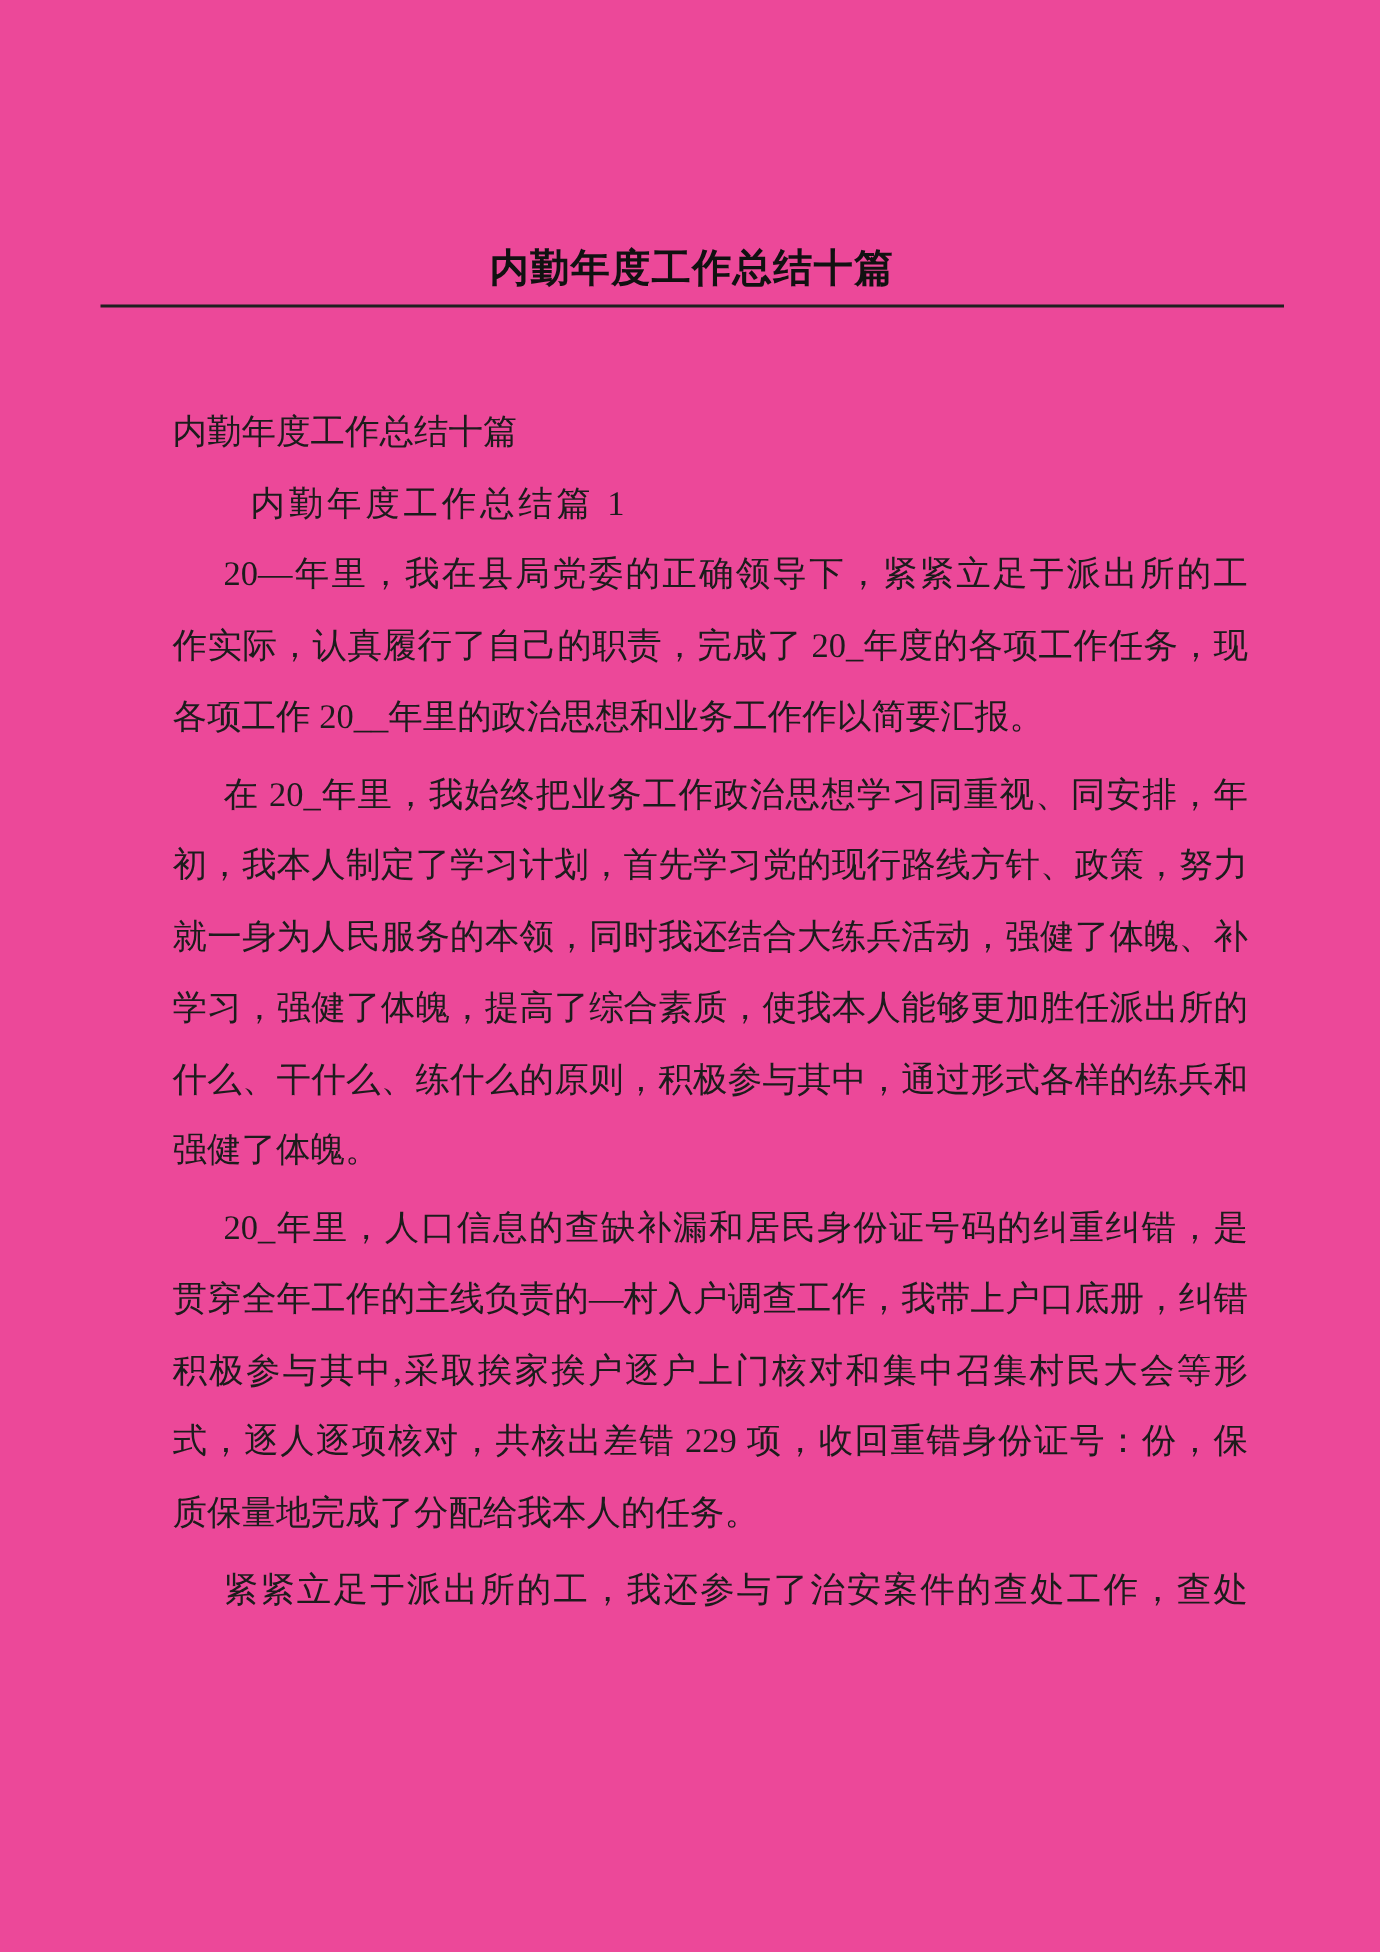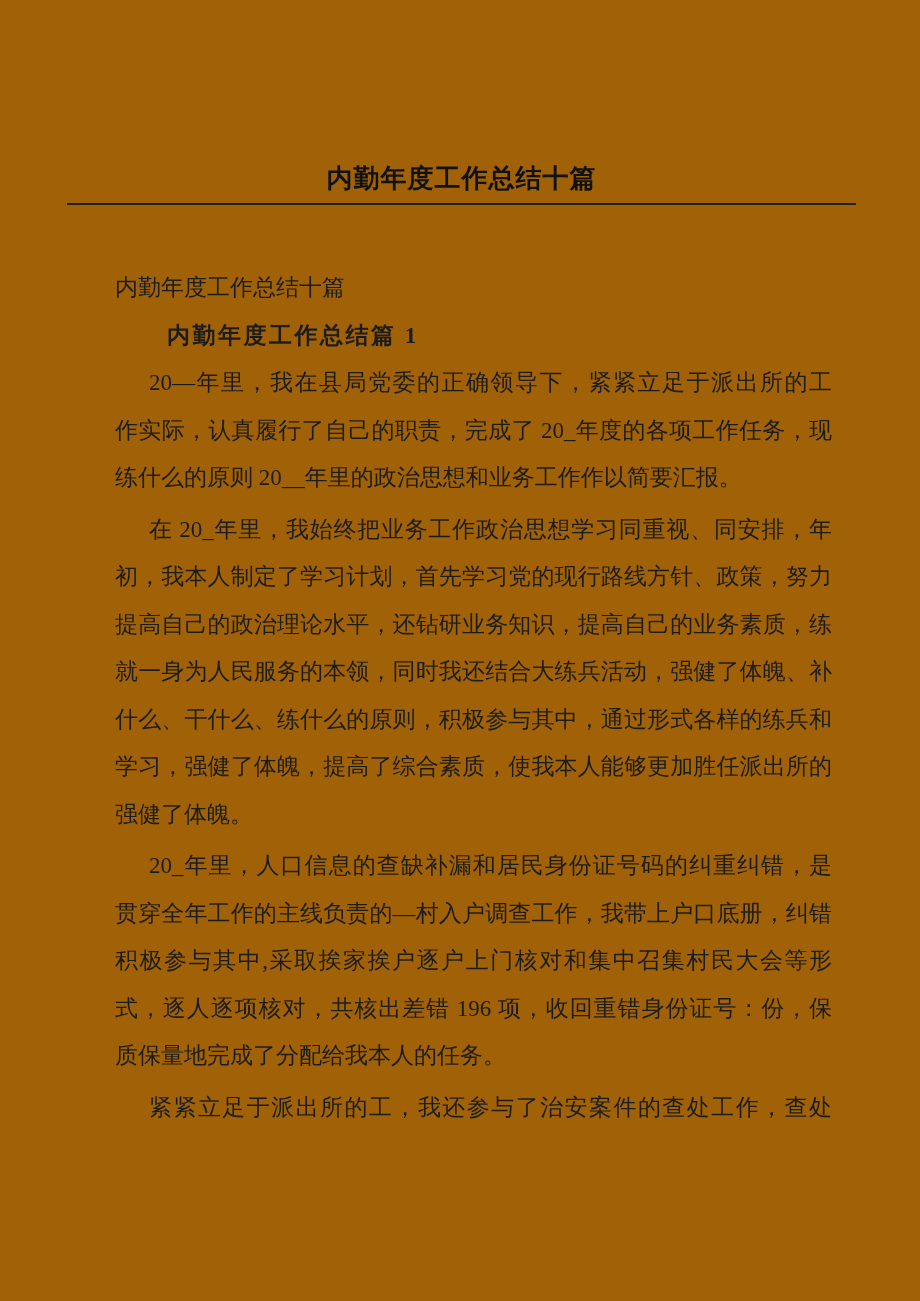--- a/index.html
+++ b/index.html
@@ -8,21 +8,21 @@
     background: #ffffff;
   }
   body {
     width: 920px;
     font-family: "Liberation Serif", "DejaVu Serif", serif;
   }
   .page {
     position: relative;
     width: 920px;
     height: 1301px;
-    background: #a16207;
+    background: #ec4899;
     overflow: hidden;
     color: #1c1c1c;
   }
   .doc-header {
     margin: 0 64px 0 67px;
     padding-top: 162px;
     padding-bottom: 7px;
     border-bottom: 2px solid #1f1f1f;
   }
   .doc-title {
@@ -56,59 +56,57 @@
     text-align-last: justify;
   }
   
   .indent {
     padding-left: 34px;
   }
   
   .heading-line {
     padding-left: 52px;
     letter-spacing: 2.5px;
-    font-weight: bold;
   }
 </style>
 </head>
 <body>
 
 <div class="page">
 
   <header class="doc-header">
     <h1 class="doc-title">内勤年度工作总结十篇</h1>
   </header>
 
   <main class="doc-body">
 
     <p class="block line">内勤年度工作总结十篇</p>
 
     <p class="block line heading-line">内勤年度工作总结篇 1</p>
 
     <div class="para">
       <div class="line jl indent">20—年里，我在县局党委的正确领导下，紧紧立足于派出所的工</div>
       <div class="line jl">作实际，认真履行了自己的职责，完成了 20_年度的各项工作任务，现</div>
-      <div class="line">练什么的原则 20__年里的政治思想和业务工作作以简要汇报。</div>
+      <div class="line">各项工作 20__年里的政治思想和业务工作作以简要汇报。</div>
     </div>
 
     <div class="para">
       <div class="line jl indent">在 20_年里，我始终把业务工作政治思想学习同重视、同安排，年</div>
       <div class="line jl">初，我本人制定了学习计划，首先学习党的现行路线方针、政策，努力</div>
-      <div class="line jl">提高自己的政治理论水平，还钻研业务知识，提高自己的业务素质，练</div>
       <div class="line jl">就一身为人民服务的本领，同时我还结合大练兵活动，强健了体魄、补</div>
+      <div class="line jl">学习，强健了体魄，提高了综合素质，使我本人能够更加胜任派出所的</div>
       <div class="line jl">什么、干什么、练什么的原则，积极参与其中，通过形式各样的练兵和</div>
-      <div class="line jl">学习，强健了体魄，提高了综合素质，使我本人能够更加胜任派出所的</div>
       <div class="line">强健了体魄。</div>
     </div>
 
     <div class="para">
       <div class="line jl indent">20_年里，人口信息的查缺补漏和居民身份证号码的纠重纠错，是</div>
       <div class="line jl">贯穿全年工作的主线负责的—村入户调查工作，我带上户口底册，纠错</div>
       <div class="line jl">积极参与其中,采取挨家挨户逐户上门核对和集中召集村民大会等形</div>
-      <div class="line jl">式，逐人逐项核对，共核出差错 196 项，收回重错身份证号：份，保</div>
+      <div class="line jl">式，逐人逐项核对，共核出差错 229 项，收回重错身份证号：份，保</div>
       <div class="line">质保量地完成了分配给我本人的任务。</div>
     </div>
 
     <div class="para">
       <div class="line jl indent">紧紧立足于派出所的工，我还参与了治安案件的查处工作，查处</div>
     </div>
 
   </main>
 </div>
 

